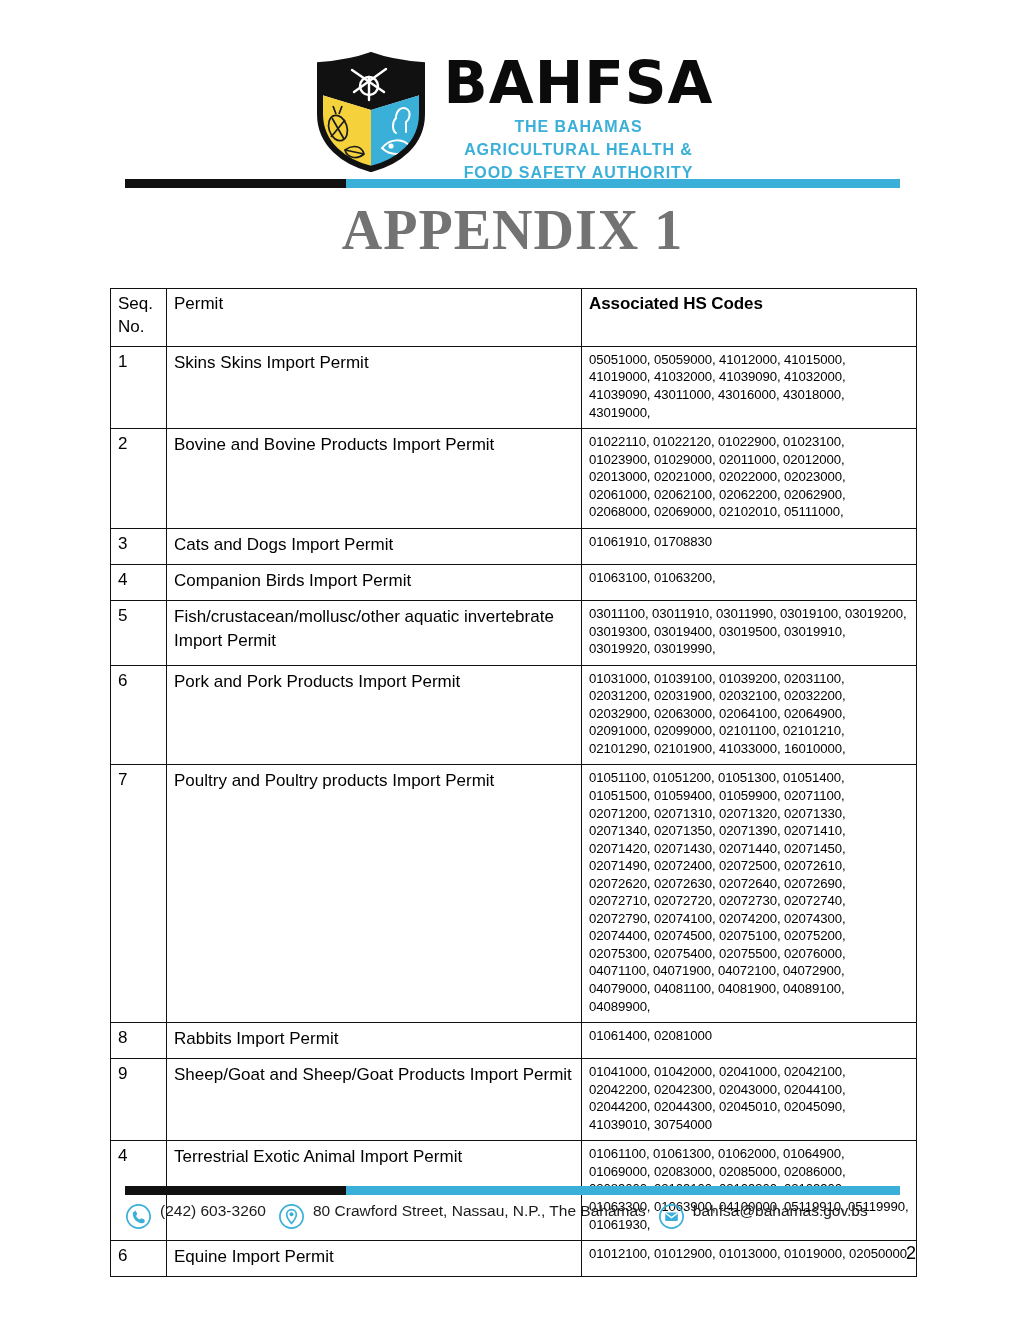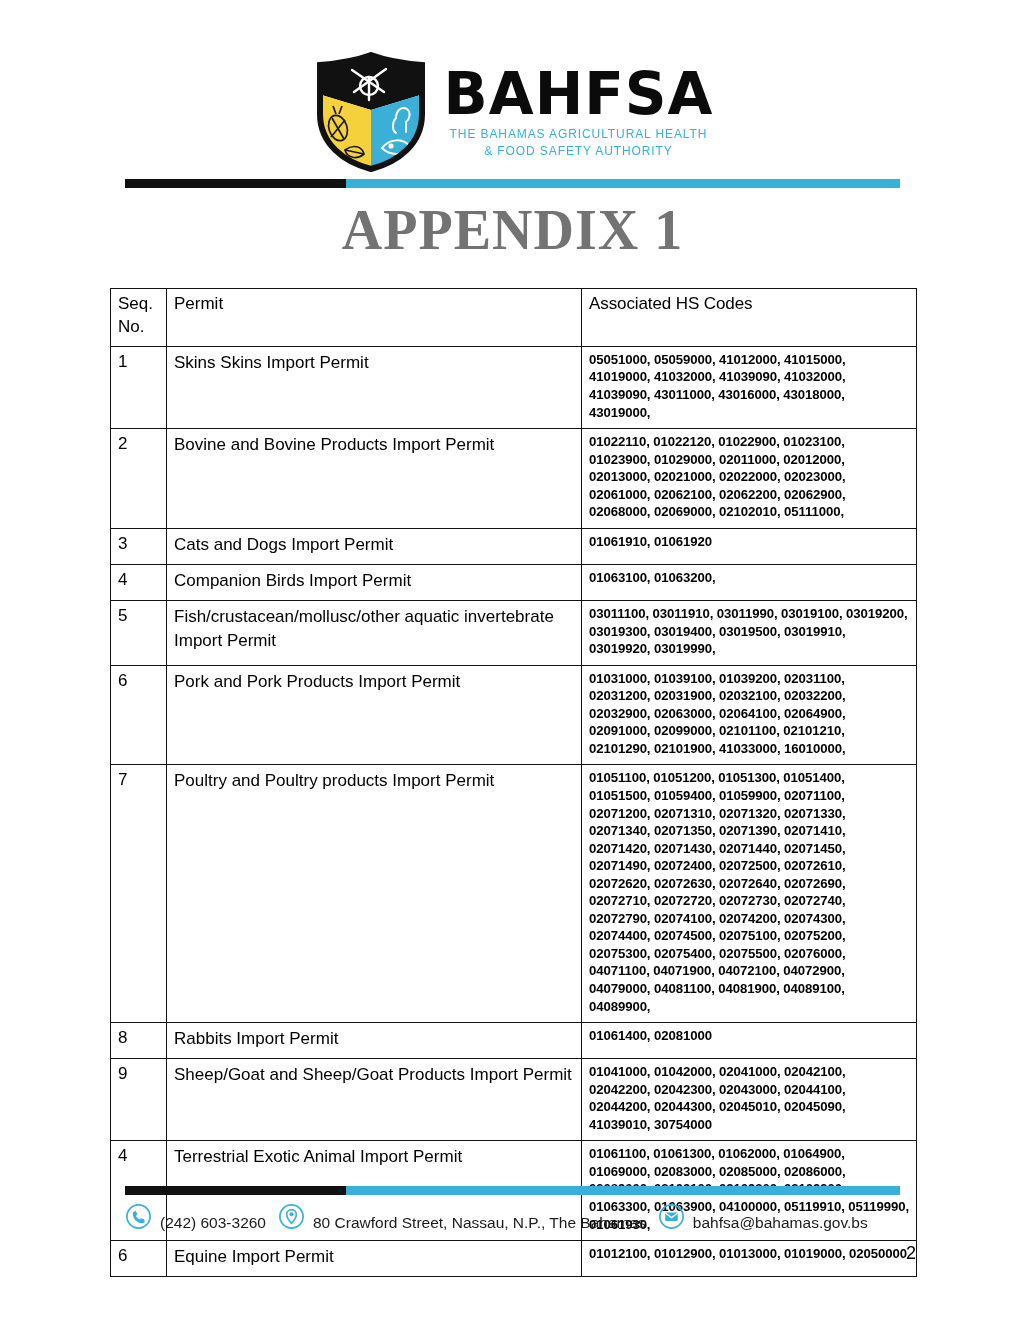--- a/index.html
+++ b/index.html
@@ -25,21 +25,20 @@
 
   
   .header {
     padding-top: 52px;
     display: flex;
     justify-content: center;
     align-items: flex-start;
   }
   .logo-lockup {
     display: flex;
-    align-items: center;
     gap: 14px;
   }
   .logo-shield {
     width: 118px;
     height: 120px;
     flex: none;
     display: block;
   }
   .logo-words {
     display: flex;
@@ -50,22 +49,22 @@
   .logo-name {
     font-family: "DejaVu Sans", sans-serif;
     font-weight: bold;
     font-size: 58px;
     line-height: 0.96;
     letter-spacing: 1px;
     color: #0b0b0b;
   }
   .logo-tagline {
     font-family: "Liberation Sans", sans-serif;
-    font-weight: normal;
-    font-size: 12px;
+    font-weight: bold;
+    font-size: 16px;
     letter-spacing: 0.9px;
     color: #3aafd8;
     text-align: center;
     line-height: 1.45;
     margin-top: 3px;
     max-width: 260px;
   }
 
   
   .divider {
@@ -130,21 +129,21 @@
     font-weight: normal;
   }
   .cell-permit {
     font-size: 17px;
     line-height: 1.42;
     font-weight: normal;
   }
   .cell-codes {
     font-size: 13.2px;
     line-height: 1.33;
-    font-weight: bold;
+    font-weight: normal;
     letter-spacing: -0.1px;
     padding-top: 3px;
   }
   thead .cell-seq, thead .cell-permit, thead .cell-codes {
     font-weight: normal;
     font-size: 17px;
     line-height: 1.35;
     margin-left: 24px;
   }
   thead td { padding-bottom: 18px; }
@@ -157,21 +156,21 @@
     width: 790px;
     display: flex;
     align-items: center;
     gap: 12px;
     font-size: 15.5px;
     color: #1b1b1b;
     white-space: nowrap;
   }
   .footer-item {
     display: flex;
-    align-items: flex-end;
+    align-items: flex-start;
     gap: 8px;
   }
   .footer-icon {
     width: 27px;
     height: 27px;
     flex: none;
     display: block;
   }
   .footer-text { line-height: 1; }
 
@@ -256,38 +255,38 @@
         <col class="c-permit">
         <col class="c-codes">
       </colgroup>
       <thead>
         <tr>
           <td class="cell-seq">
             <span>Seq.</span><br>
             <span>No.</span>
           </td>
           <td class="cell-permit">Permit</td>
-          <td class="cell-codes" style="font-weight:normal;font-size:17px;">Associated HS Codes</td>
+          <td class="cell-codes" style="font-weight:bold;font-size:17px;">Associated HS Codes</td>
         </tr>
       </thead>
       <tbody>
         <tr>
           <td class="cell-seq">1</td>
           <td class="cell-permit">Skins Skins Import Permit</td>
           <td class="cell-codes">05051000, 05059000, 41012000, 41015000, 41019000, 41032000, 41039090, 41032000, 41039090, 43011000, 43016000, 43018000, 43019000,</td>
         </tr>
         <tr>
           <td class="cell-seq">2</td>
           <td class="cell-permit">Bovine and Bovine Products Import Permit</td>
           <td class="cell-codes">01022110, 01022120, 01022900, 01023100, 01023900, 01029000, 02011000, 02012000, 02013000, 02021000, 02022000, 02023000, 02061000, 02062100, 02062200, 02062900, 02068000, 02069000, 02102010, 05111000,</td>
         </tr>
         <tr>
           <td class="cell-seq">3</td>
           <td class="cell-permit">Cats and Dogs Import Permit</td>
-          <td class="cell-codes">01061910, 01061920</td>
+          <td class="cell-codes">01061910, 01708830</td>
         </tr>
         <tr>
           <td class="cell-seq">4</td>
           <td class="cell-permit">Companion Birds Import Permit</td>
           <td class="cell-codes">01063100, 01063200,</td>
         </tr>
         <tr>
           <td class="cell-seq">5</td>
           <td class="cell-permit">Fish/crustacean/mollusc/other aquatic invertebrate Import Permit</td>
           <td class="cell-codes">03011100, 03011910, 03011990, 03019100, 03019200, 03019300, 03019400, 03019500, 03019910, 03019920, 03019990,</td>

